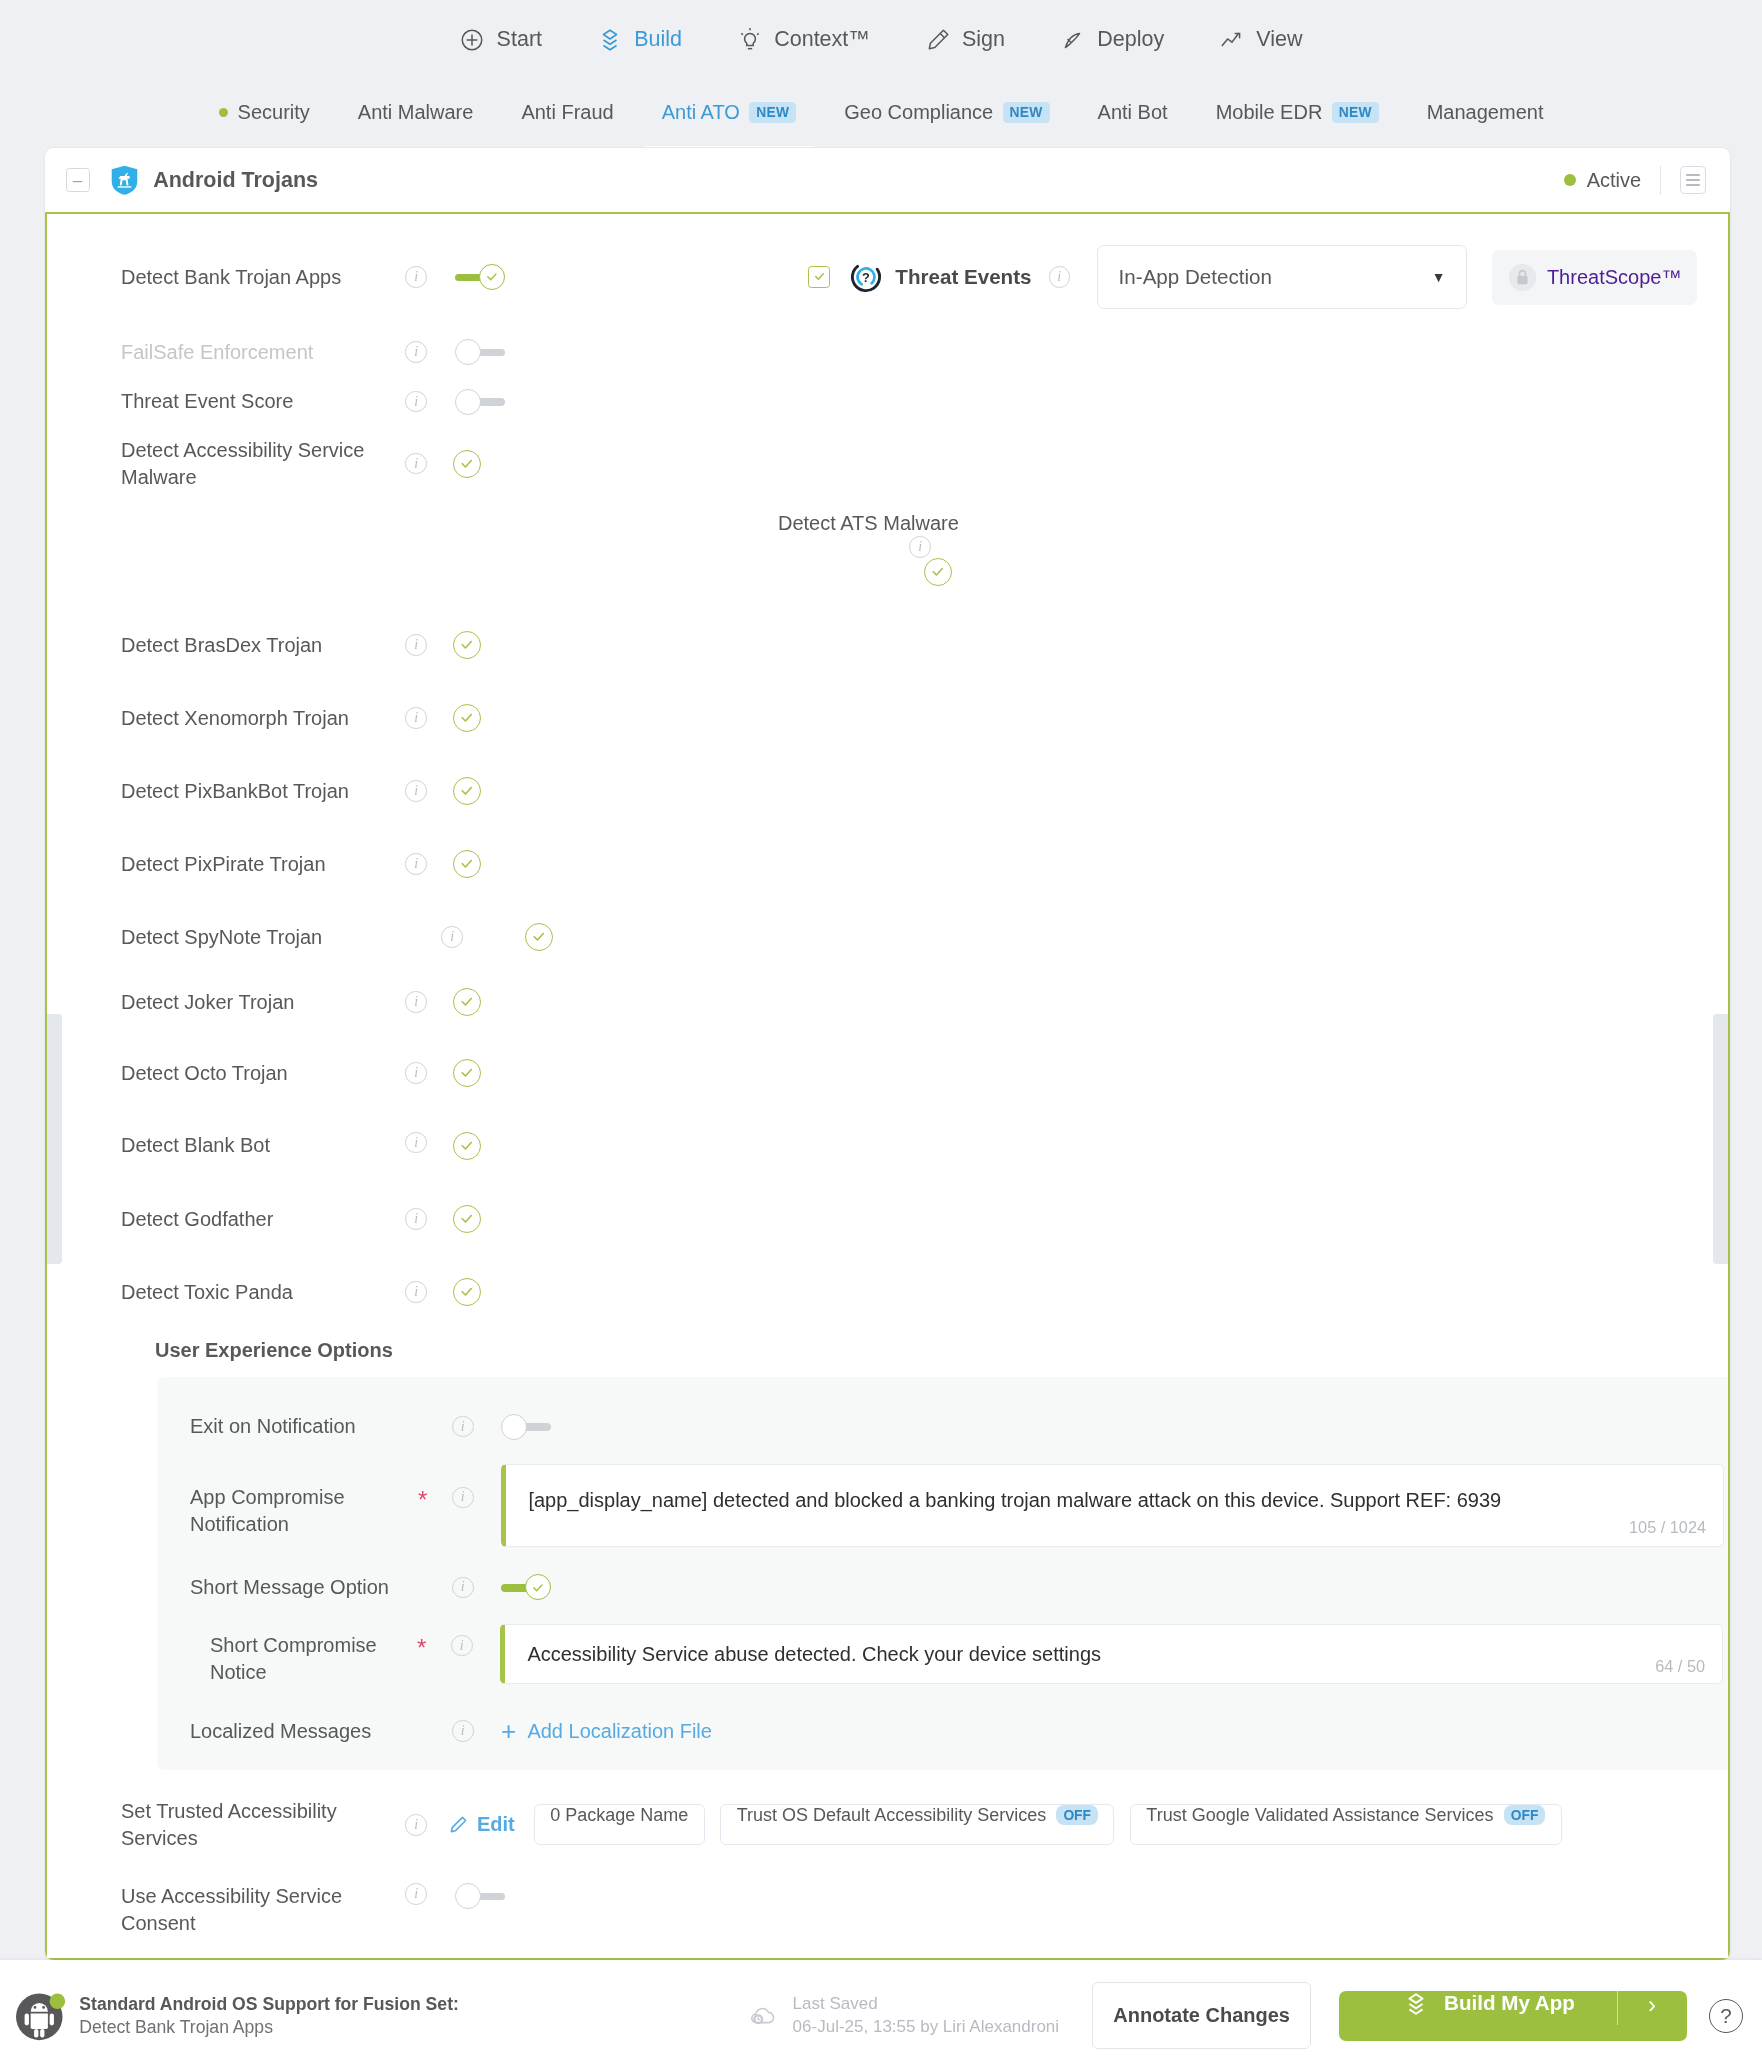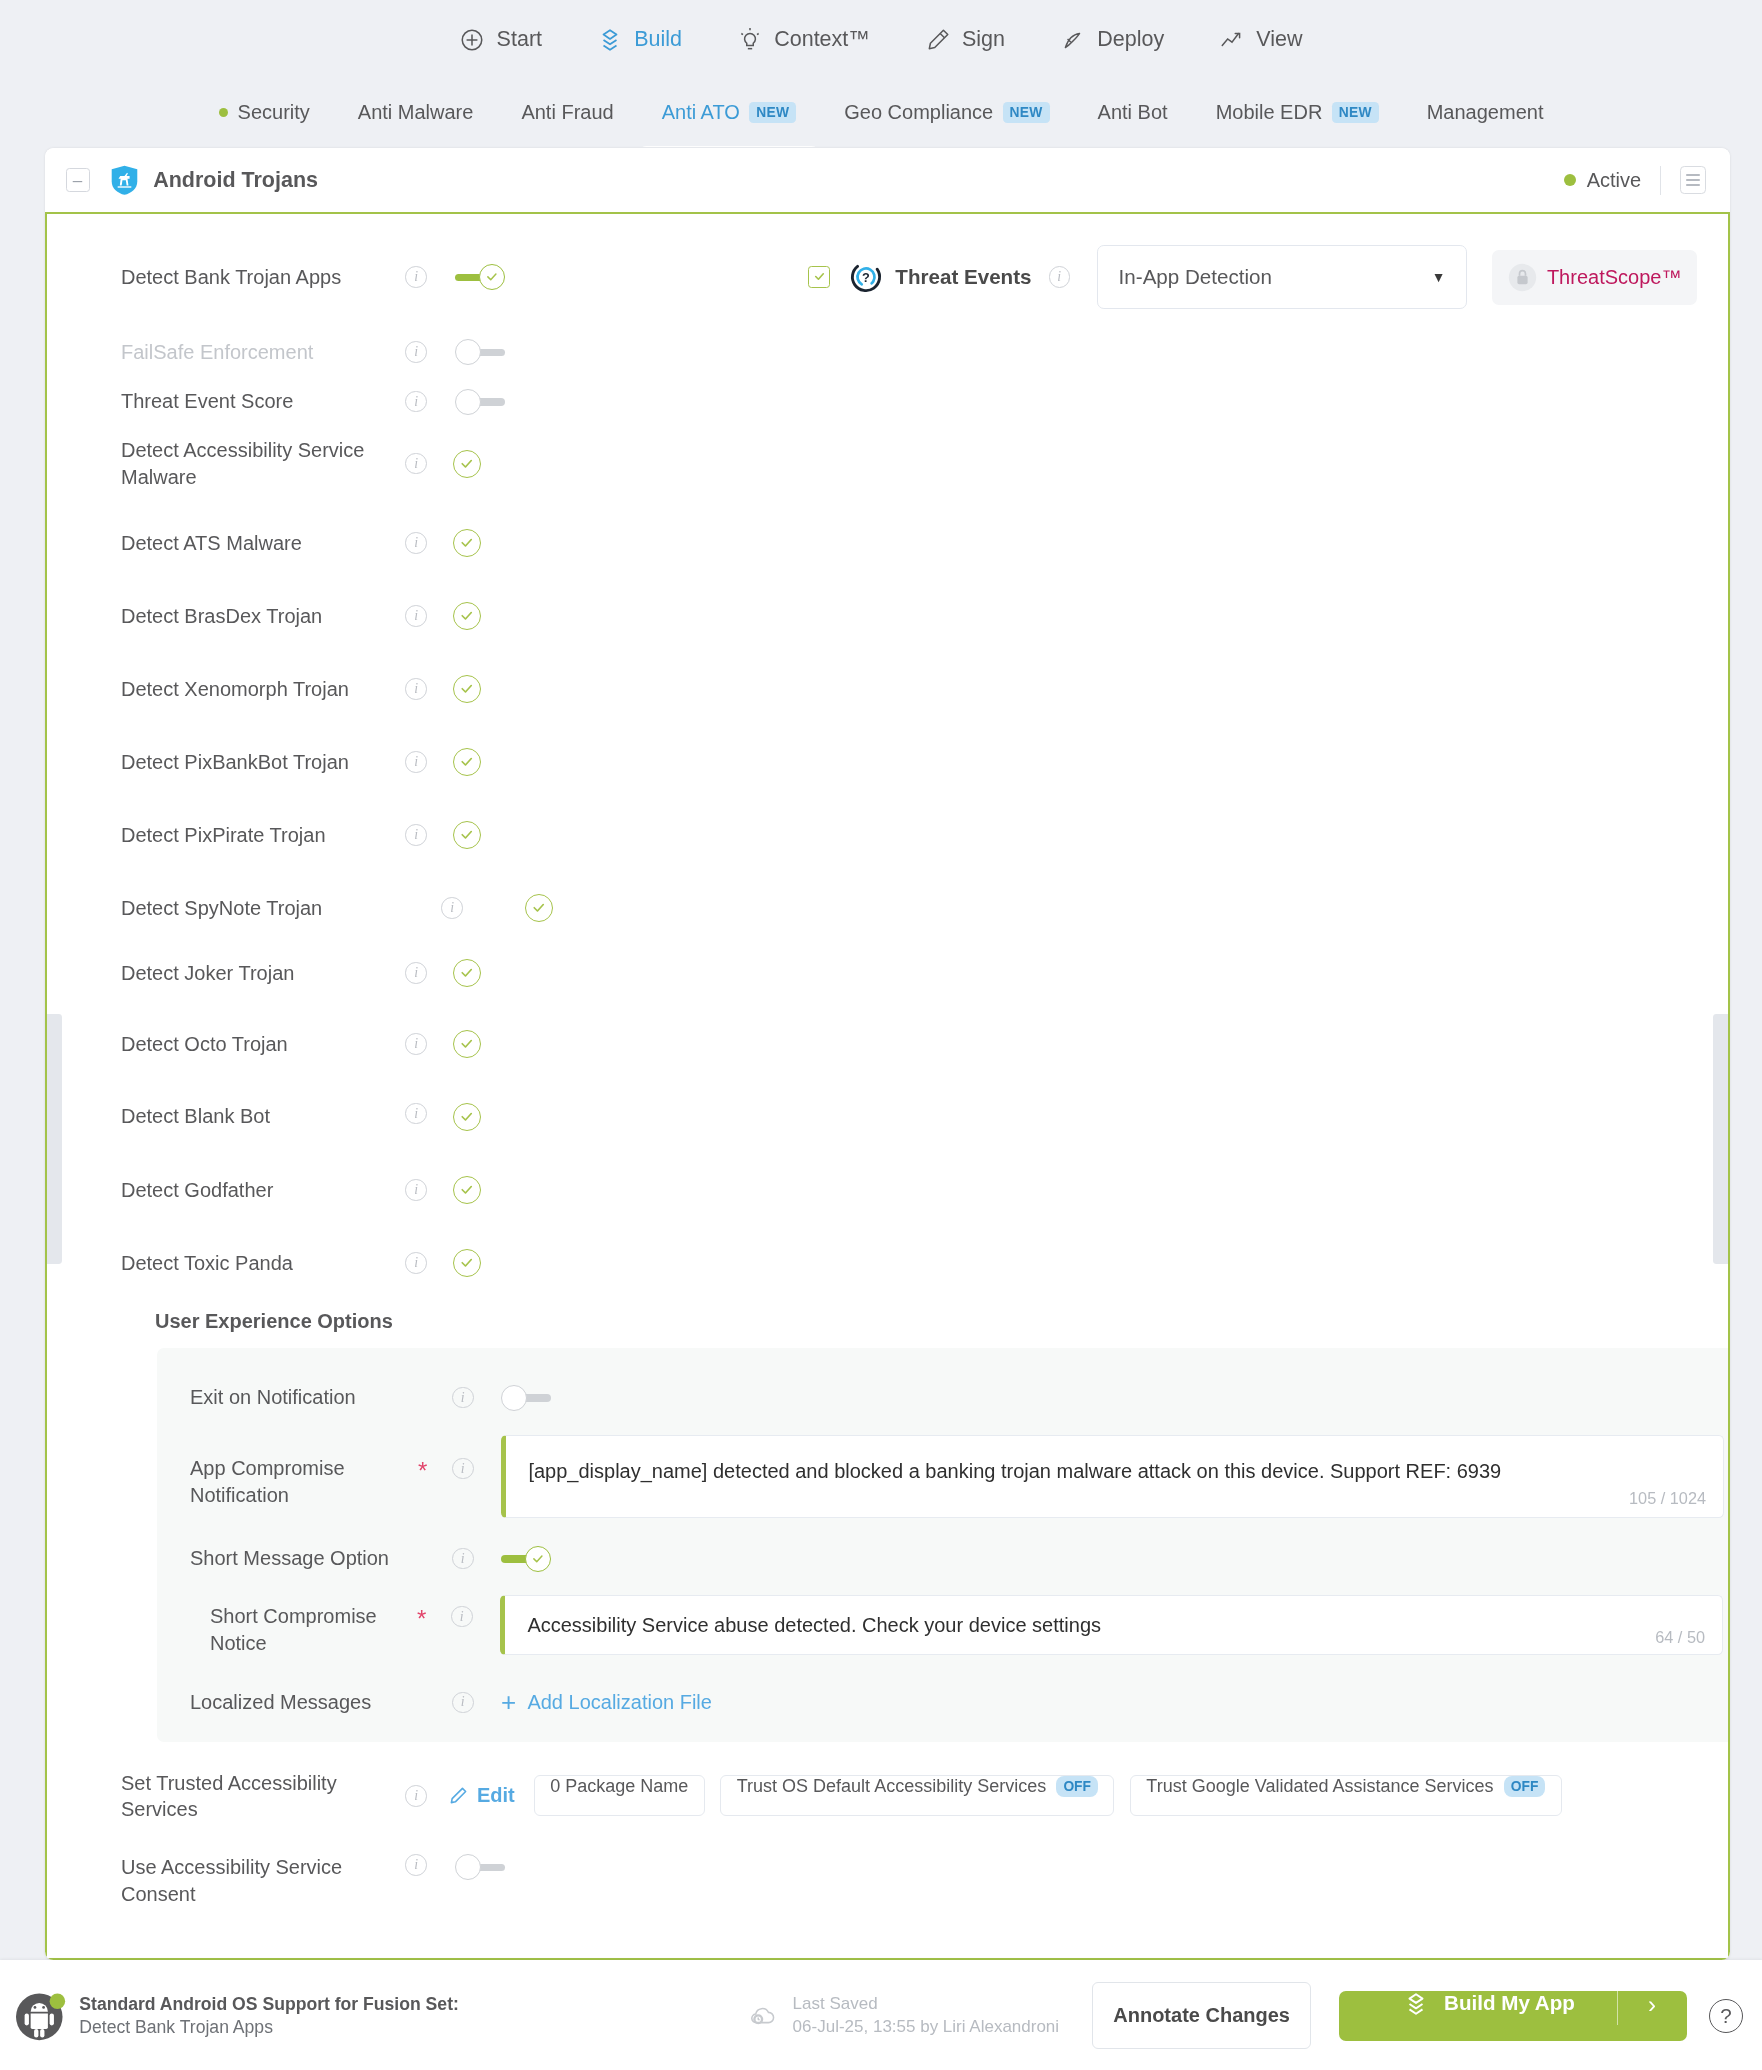--- a/index.html
+++ b/index.html
@@ -161,21 +161,21 @@
   .select-box {
     width:370px; height:64px; border:0.9px solid #e3e7ee; border-radius:6.9px;
     background:#fff; display:flex; align-items:center;
     padding:0 20.6px; font-size:20.6px; color:#58585a; cursor:pointer;
   }
   .select-caret { margin-left:auto; color:#3a3a3a; font-size:13.8px; }
 
   .threatscope-btn {
     width:205px; height:55px; background:#f4f5f7; border-radius:6.9px;
     display:flex; align-items:center; justify-content:center; gap:10.3px;
-    color:#be185d; font-size:20px; cursor:pointer;
+    color:#4c1d95; font-size:20px; cursor:pointer;
   }
   .lock-ic { width:29px; height:29px; }
 
   
   .ux-title {
     font-size:20px; font-weight:bold; color:#58585a;
     margin-left:108px;
   }
   .ux-panel {
     margin:15.5px 0 0 110px; width:1587px;
@@ -456,21 +456,21 @@
     <div class="row" style="margin-top:22.4px; align-items:center;">
       <div class="row-label" style="width:293px;">Detect Accessibility Service Malware</div>
       <div class="info-icon" style="margin-left:-8.6px;">i</div>
       <div class="check-circle" style="margin-left:26px;">
         <svg viewBox="0 0 24 24" fill="none" stroke="#a6c34b" stroke-width="2.6" stroke-linecap="round" stroke-linejoin="round">
             <path d="M5 12l5 5L19 7"></path>
           </svg>
       </div>
     </div>
 
-    <div class="row" style="margin-top:39px; align-items:center;">
+    <div class="row" style="margin-top:20px; align-items:center;flex-direction:column;">
       <div class="row-label" style="width:293px;">Detect ATS Malware</div>
       <div class="info-icon" style="margin-left:-8.6px;">i</div>
       <div class="check-circle" style="margin-left:26px;">
         <svg viewBox="0 0 24 24" fill="none" stroke="#a6c34b" stroke-width="2.6" stroke-linecap="round" stroke-linejoin="round">
             <path d="M5 12l5 5L19 7"></path>
           </svg>
       </div>
     </div>
 
     <div class="row" style="margin-top:45px; align-items:center;">

